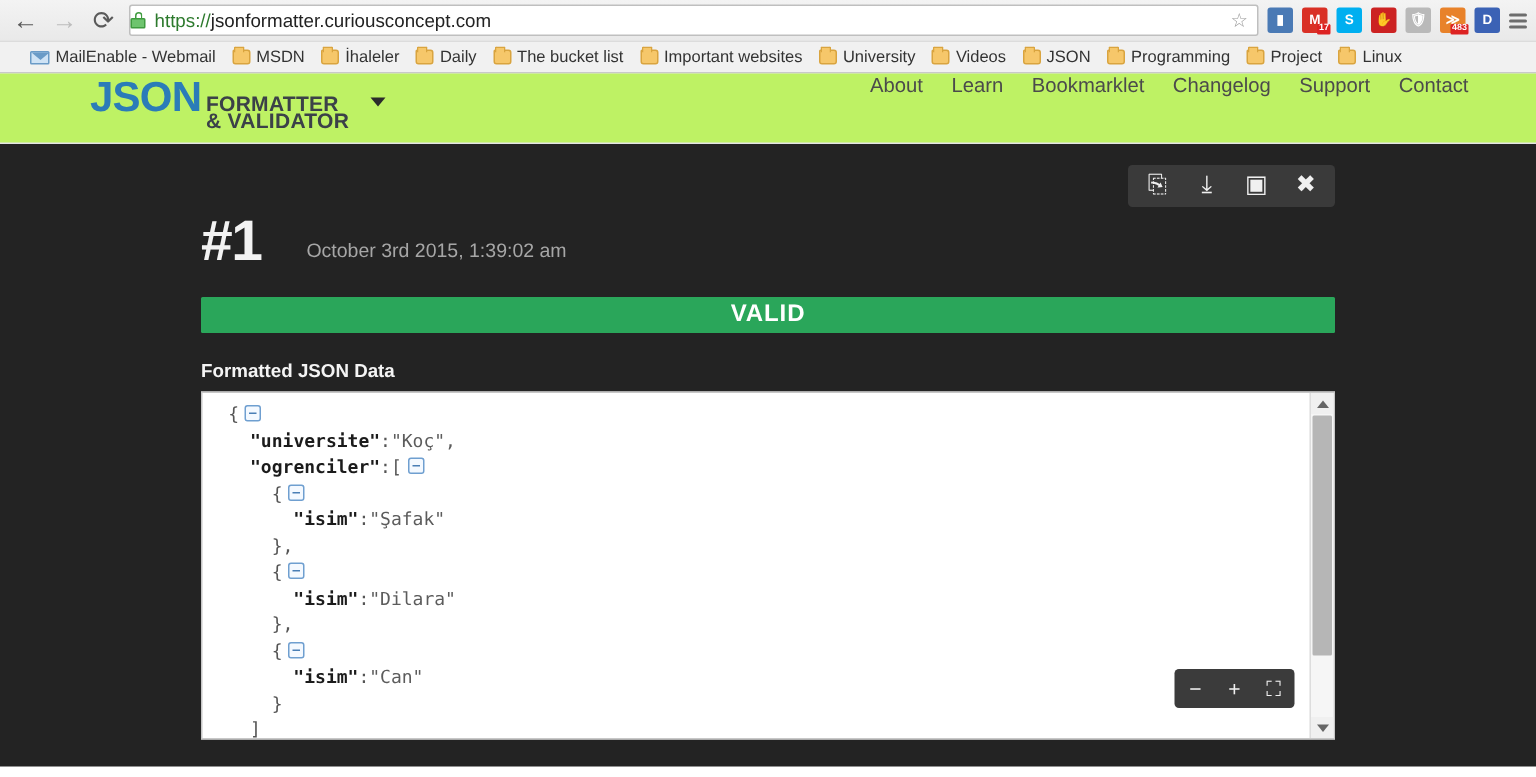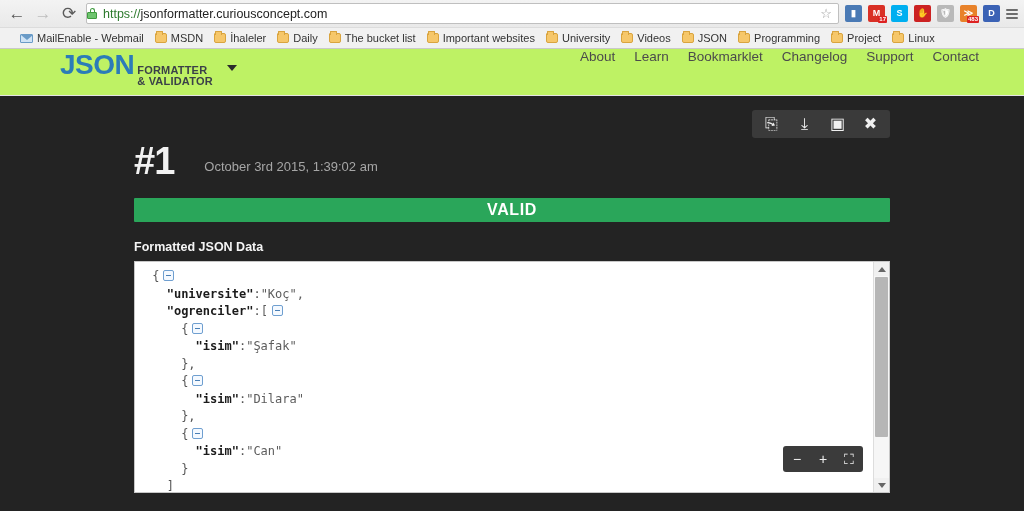--- a/index.html
+++ b/index.html
@@ -137,21 +137,21 @@
     border-bottom: 1px solid #e4e4e4;
   }
   #logo-wrap { display: flex; align-items: center; gap: 14px; }
   #logo { display: flex; align-items: baseline; }
   #logo-json {
     font-size: 28px; font-weight: bold; color: #2b7cb8;
     letter-spacing: -0.5px;
   }
   #logo-sub {
     display: flex; flex-direction: column;
-    font-size: 11px; font-weight: bold; color: #3b4148;
+    font-size: 14px; font-weight: bold; color: #3b4148;
     line-height: 11px; letter-spacing: 0.2px;
     margin-left: 3px;
   }
   #logo-caret {
     width: 0; height: 0;
     border-left: 5px solid transparent;
     border-right: 5px solid transparent;
     border-top: 6px solid #2b2b2b;
   }
   #site-nav {

